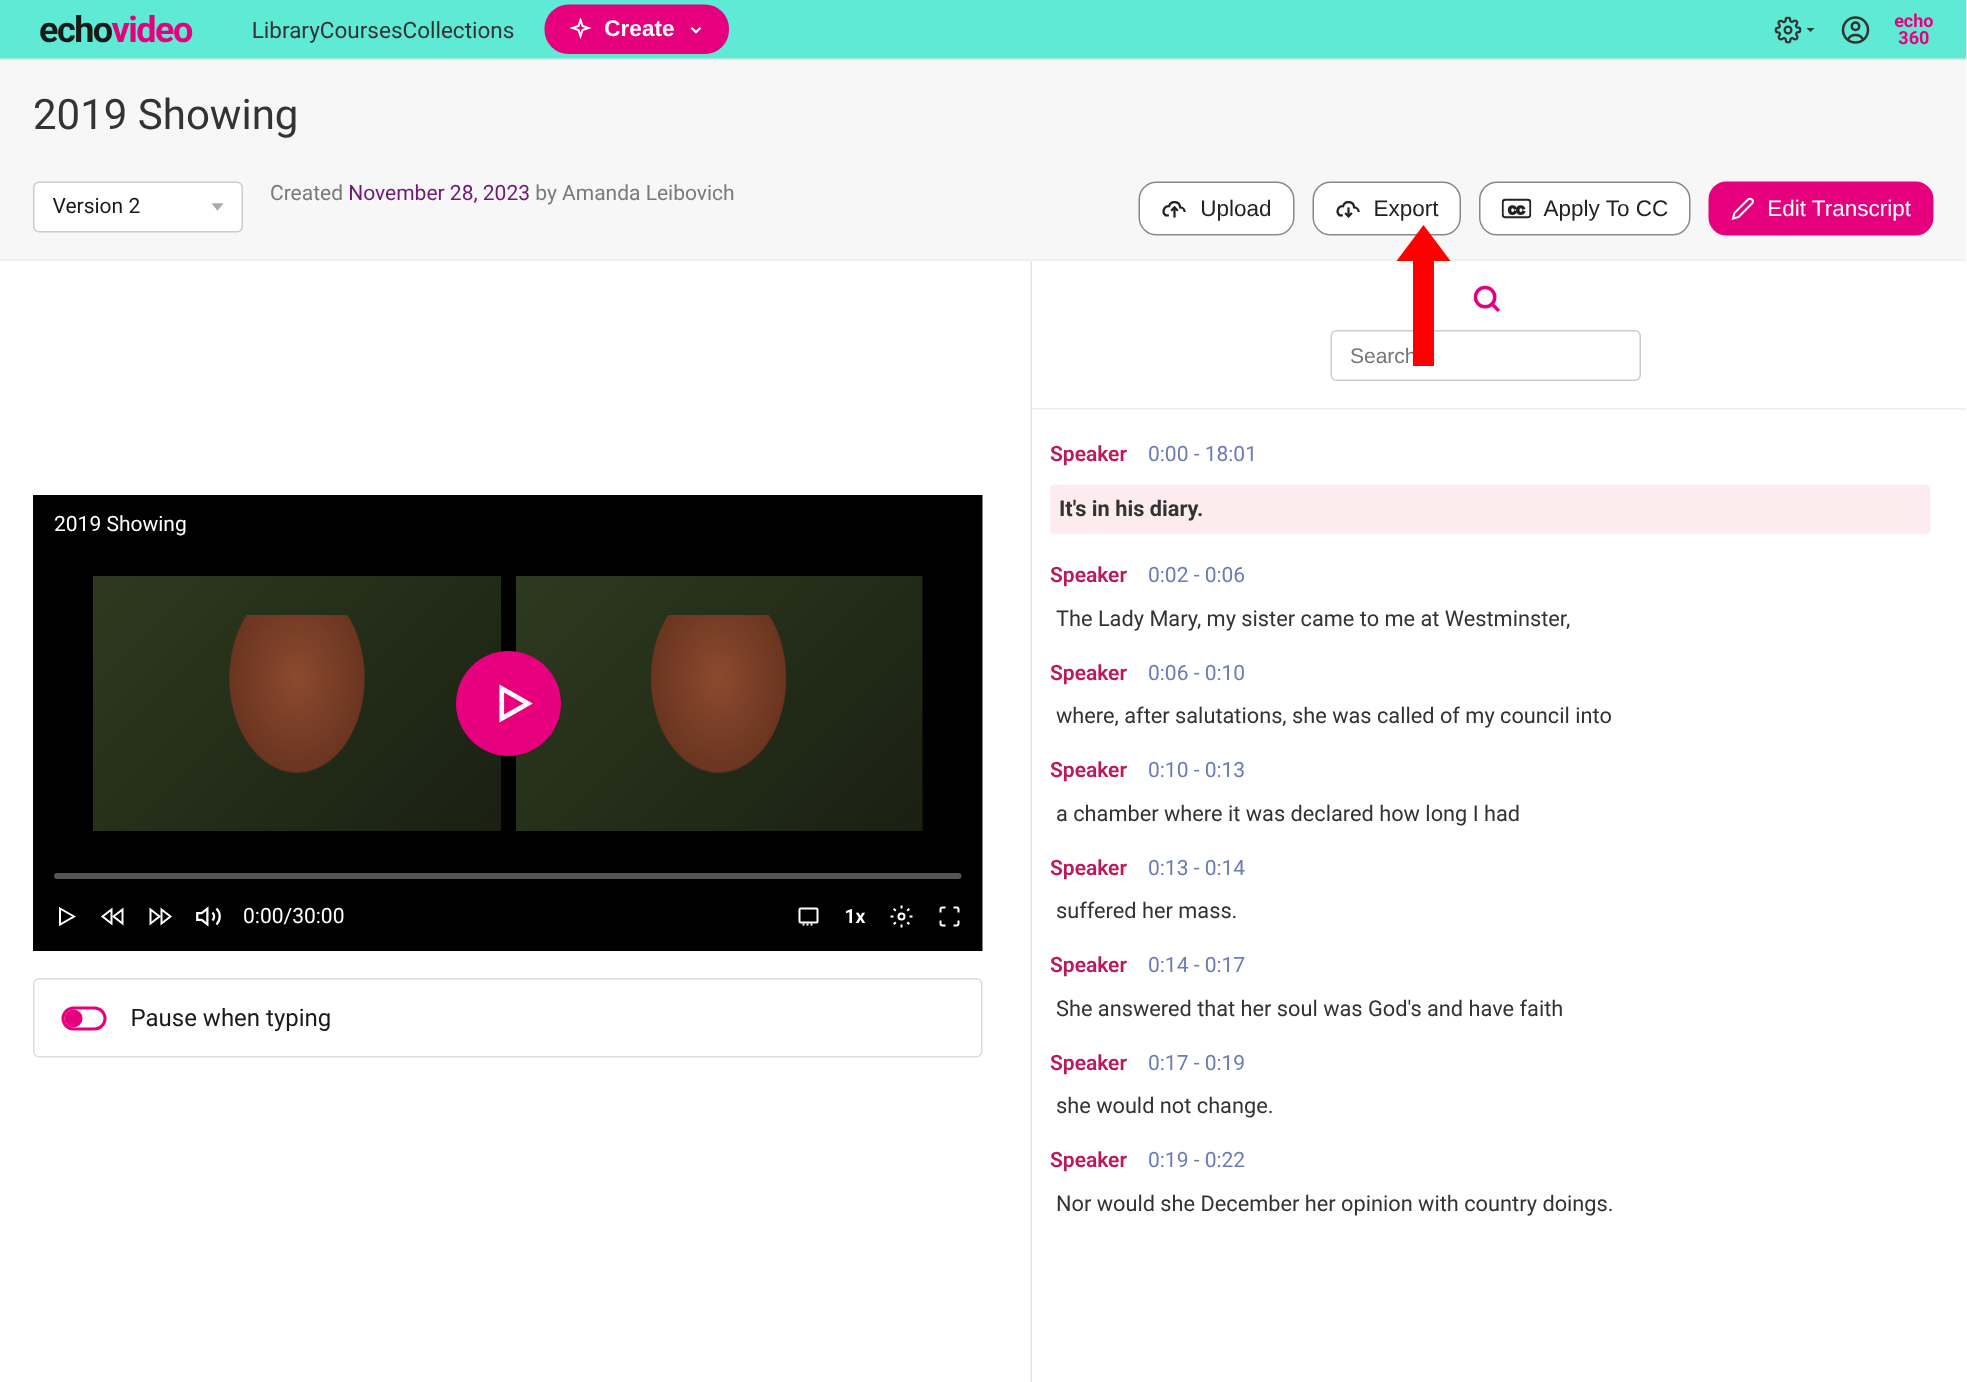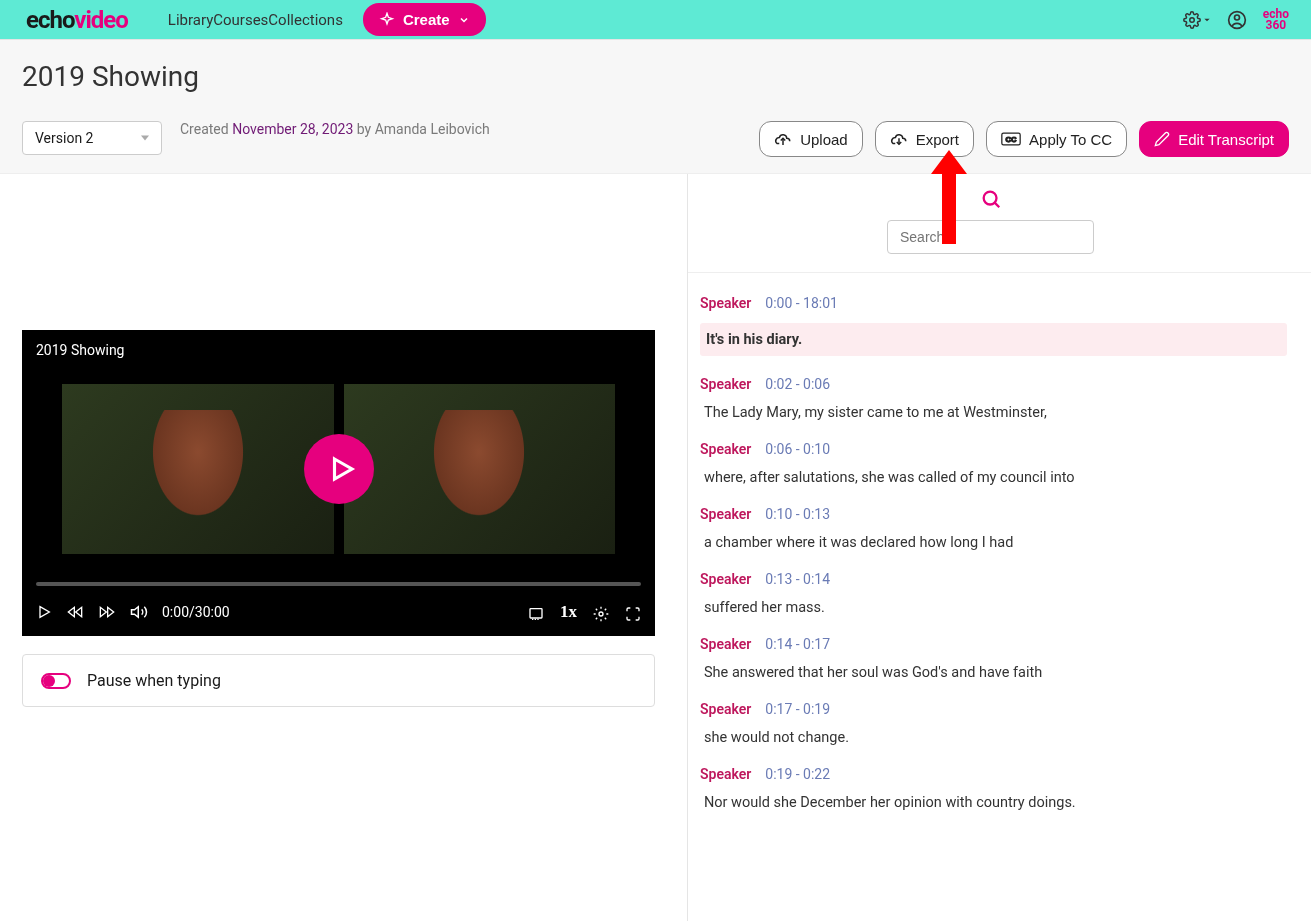--- a/index.html
+++ b/index.html
@@ -32,21 +32,21 @@
 .video-title-bar { color: #fff; font-size: 14px; padding: 12px 14px; }
 .video-frame { height: 198px; display: flex; align-items: center; justify-content: center; position: relative; gap: 10px; padding: 0 40px; }
 .thumb { width: 275px; height: 170px; background: linear-gradient(135deg, #2d3a1f 0%, #1a2012 100%); position: relative; overflow: hidden; }
 .thumb::before { content: ''; position: absolute; left: 50%; top: 50%; transform: translate(-50%, -50%); width: 100px; height: 130px; background: radial-gradient(ellipse at 50% 40%, #f0e0c8 0%, #f0e0c8 35%, transparent 36%); }
 .thumb::after { content: ''; position: absolute; left: 50%; top: 15%; transform: translateX(-50%); width: 140px; height: 140px; background: radial-gradient(ellipse at 50% 30%, #8b4a2f 0%, #6b3520 45%, transparent 46%); clip-path: polygon(15% 0, 85% 0, 100% 60%, 50% 100%, 0 60%); }
 .play-overlay { position: absolute; left: 50%; top: 50%; transform: translate(-50%, -50%); width: 70px; height: 70px; background: #e6007e; border-radius: 50%; display: flex; align-items: center; justify-content: center; z-index: 2; cursor: pointer; }
 .play-overlay svg { margin-left: 6px; }
 .video-controls { display: flex; align-items: center; padding: 16px 14px 14px; gap: 12px; color: #fff; }
 .progress { height: 4px; background: #555; margin: 14px 14px 0; border-radius: 2px; }
 .ctrl-group { display: flex; gap: 14px; align-items: center; }
-.ctrl-right { margin-left: auto; display: flex; gap: 16px; align-items: flex-end; font-size: 17px; font-family: Liberation Serif, serif; }
+.ctrl-right { margin-left: auto; display: flex; gap: 16px; align-items: center; font-size: 13px; }
 .timecode { font-size: 14px; }
 
 .pause-box { border: 1px solid #ddd; border-radius: 4px; margin-top: 18px; padding: 16px 18px; display: flex; align-items: center; gap: 16px; }
 .toggle { width: 30px; height: 16px; border: 2px solid #e6007e; border-radius: 30px; position: relative; cursor: pointer; }
 .toggle::after { content: ''; position: absolute; left: 0px; top: 0px; width: 12px; height: 12px; background: #e6007e; border-radius: 50%; }
 
 .right { flex: 1; padding: 0; display: flex; flex-direction: column; height: 752px; }
 .search-row { padding: 14px 32px 18px 14px; display: flex; align-items: center; gap: 10px; border-bottom: 1px solid #eee; flex-direction: column; }
 .search-icon { color: #e6007e; }
 .search-input { flex: 1; border: 1px solid #ccc; border-radius: 4px; padding: 8px 12px; font-size: 14px; }

